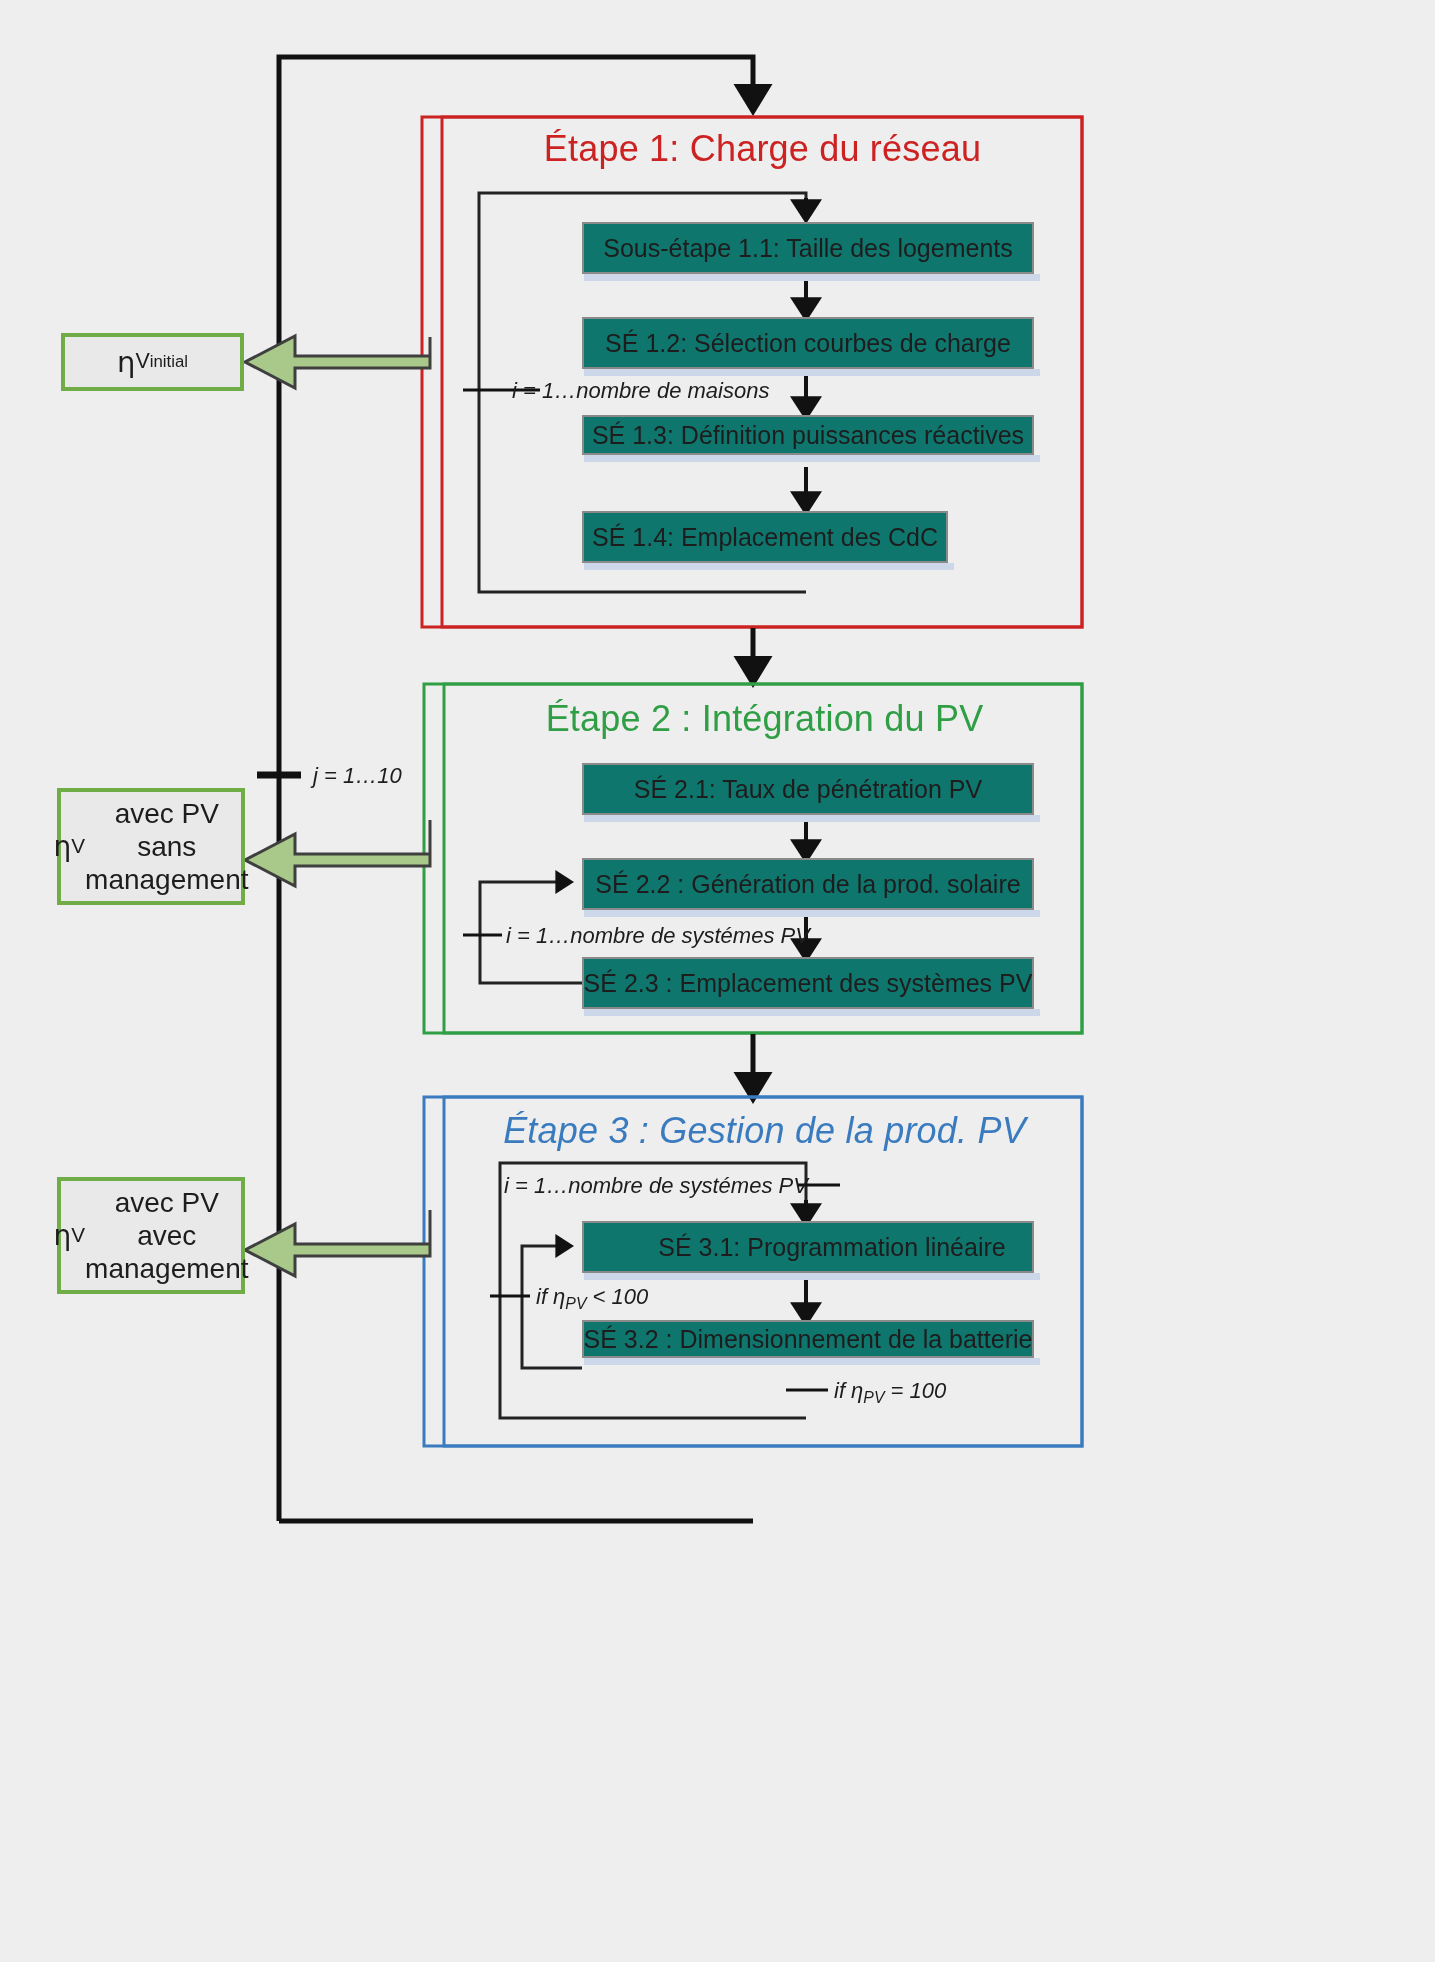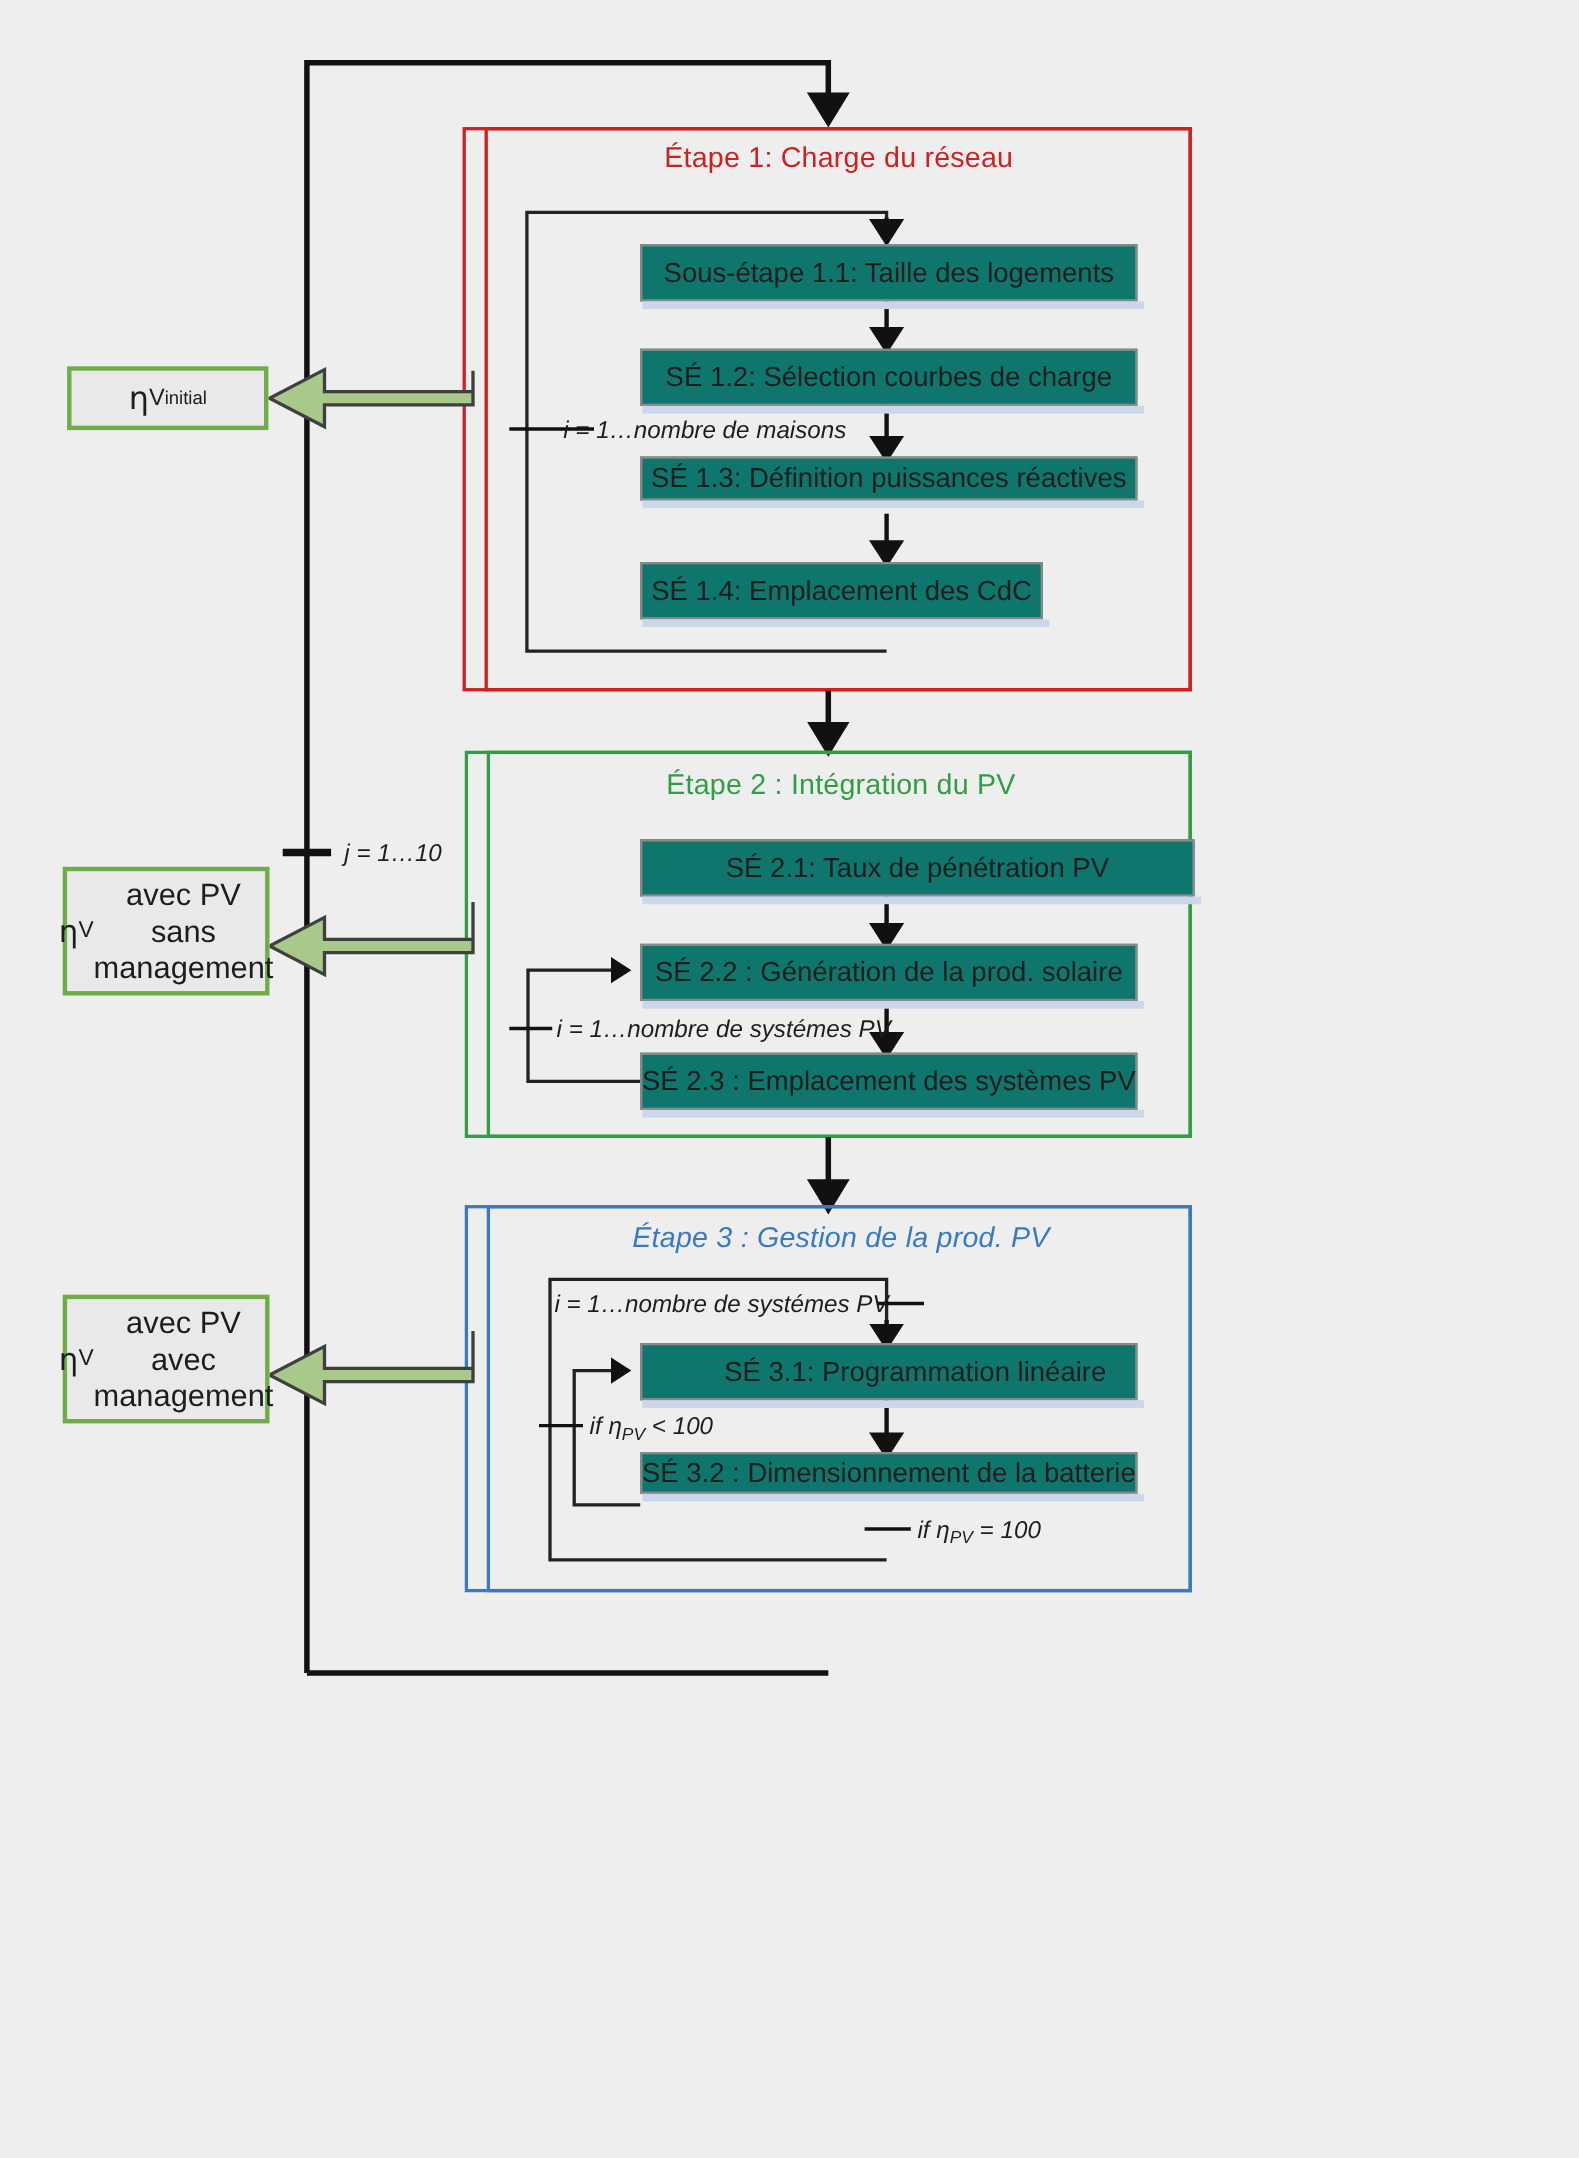--- a/index.html
+++ b/index.html
@@ -28,21 +28,21 @@
     left: 0; top: 0;
     width: 1435px;
     height: 1962px;
     pointer-events: none;
   }
   .html-layer > * { pointer-events: auto; }
   .stage-title {
     position: absolute;
     left: 0; right: 0;
     text-align: center;
-    font-size: 26px;
+    font-size: 36px;
     font-weight: 400;
     letter-spacing: 0.2px;
     white-space: nowrap;
   }
 
   
   .substep {
     position: absolute;
     box-sizing: border-box;
     background: #0f766e;
@@ -191,21 +191,21 @@
 
     <div class="stage-title" style="top:1110px; left:447px; width:635px; color:#3a7bbf;font-style:italic;">Étape 3 : Gestion de la prod. PV</div>
 
     <div class="substep" style="left:582px; top:222px; width:452px; height:52px;">Sous-étape 1.1: Taille des logements</div>
     <div class="substep" style="left:582px; top:317px; width:452px; height:52px;">SÉ 1.2: Sélection courbes de charge</div>
     <div class="substep" style="left:582px; top:415px; width:452px; height:40px;">SÉ 1.3: Définition puissances réactives</div>
     <div class="substep" style="left:582px; top:511px; width:366px; height:52px;">SÉ 1.4: Emplacement des CdC</div>
 
     <div class="loop-label" style="left:512px; top:378px;">i = 1…nombre de maisons</div>
 
-    <div class="substep" style="left:582px; top:763px; width:504px; height:52px;">SÉ 2.1: Taux de pénétration PV</div>
+    <div class="substep" style="left:582px; top:763px; width:452px; height:52px;">SÉ 2.1: Taux de pénétration PV</div>
     <div class="substep" style="left:582px; top:858px; width:452px; height:52px;">SÉ 2.2 : Génération de la prod. solaire</div>
     <div class="substep" style="left:582px; top:957px; width:452px; height:52px;">SÉ 2.3 : Emplacement des systèmes PV</div>
 
     <div class="loop-label" style="left:506px; top:923px;">i = 1…nombre de systémes PV</div>
 
     <div class="substep" style="left:582px; top:1221px; width:452px; height:52px;padding-left:48px;">SÉ 3.1: Programmation linéaire</div>
     <div class="substep" style="left:582px; top:1320px; width:452px; height:38px;">SÉ 3.2 : Dimensionnement de la batterie</div>
 
     <div class="loop-label" style="left:504px; top:1173px;">i = 1…nombre de systémes PV</div>
     <div class="loop-label" style="left:536px; top:1284px;">if η<span class="msub">PV</span> &lt; 100</div>

